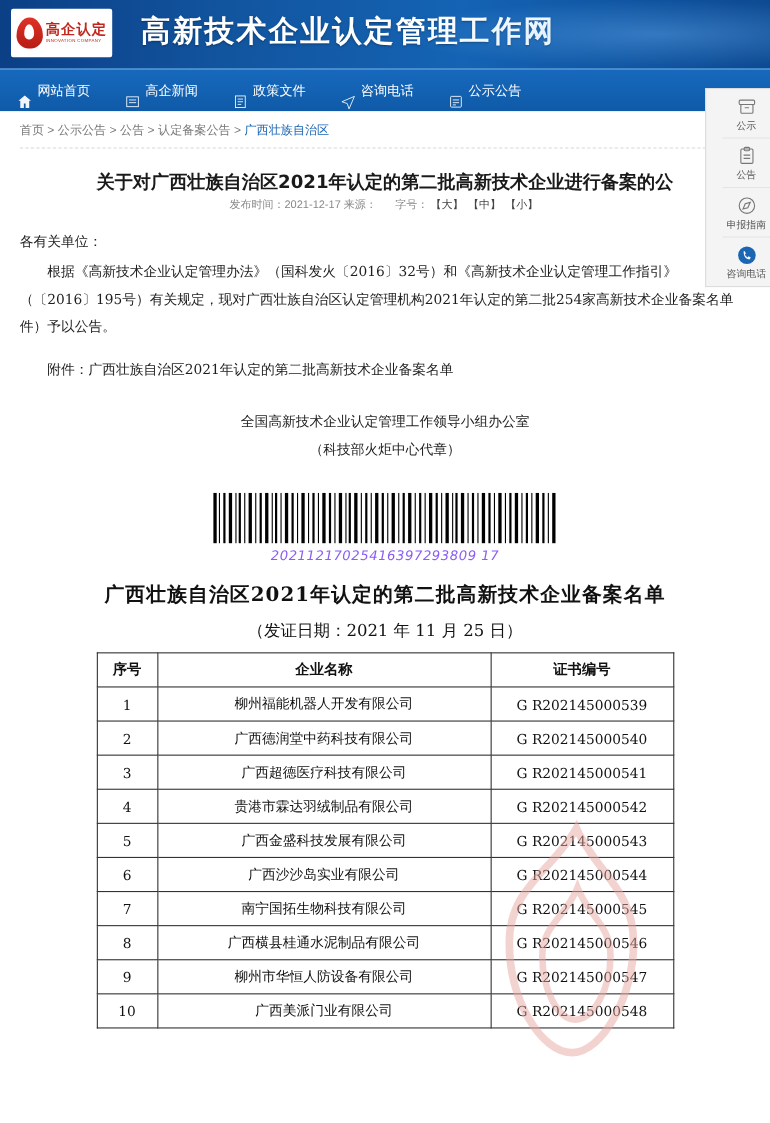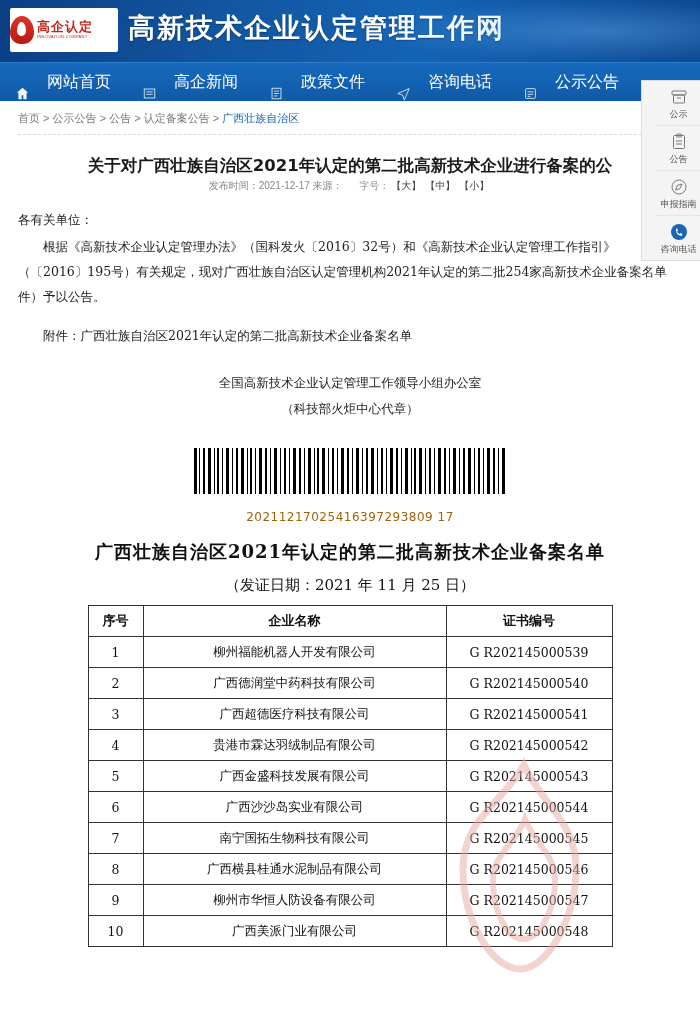--- a/index.html
+++ b/index.html
@@ -13,23 +13,23 @@
   .banner{
     position:relative;width:700px;height:62px;
     background:linear-gradient(90deg,#0b3f86 0%,#12559f 30%,#1463b4 60%,#0d4a92 100%);
     overflow:hidden;
   }
   .banner:after{
     content:"";position:absolute;right:0;top:0;width:340px;height:62px;
     background:radial-gradient(ellipse at 70% 50%, rgba(120,190,255,.35) 0%, rgba(10,60,120,0) 70%);
   }
   .logo{
-    position:absolute;left:10px;top:8px;width:108px;height:44px;
+    position:absolute;left:10px;top:8px;width:92px;height:44px;
     background:#ffffff;border-radius:2px;
-    display:flex;align-items:center;
+    display:flex;align-items:center;justify-content:center;
   }
   .logo-flame{
     width:24px;height:28px;margin-right:3px;
     background:linear-gradient(180deg,#e03127,#b71d14);
     border-radius:50% 50% 45% 45% / 60% 60% 40% 40%;
     position:relative;
   }
   .logo-flame:before{
     content:"";position:absolute;left:7px;top:6px;width:9px;height:14px;
     background:#fff;border-radius:50% 50% 45% 45% / 60% 60% 40% 40%;
@@ -44,22 +44,22 @@
     font-family:"DejaVu Sans",sans-serif;
   }
   
   .nav{
     width:700px;height:38px;
     background:linear-gradient(180deg,#1769bd,#0f5aa8);
     display:flex;align-items:center;
     border-top:1px solid #2a7ccb;
   }
   .nav-item{
-    display:flex;align-items:center;gap:18px;
-    color:#fff;font-size:16px;padding:0 16px;height:54px;
+    display:flex;align-items:center;gap:5px;
+    color:#fff;font-size:12px;padding:0 16px;height:54px;
     line-height:38px;white-space:nowrap;
   }
   .nav-ico{width:13px;height:13px;display:inline-block;opacity:.95;}
   
   .sidebar{
     position:absolute;right:0;top:80px;width:43px;
     background:#f4f4f4;border:1px solid #dcdcdc;border-right:none;
     z-index:20;
     padding-left:15px;
   }
@@ -91,22 +91,23 @@
     margin:14px 18px 0 18px;font-size:12.5px;color:#1d1d1d;line-height:25px;
     font-family:"DejaVu Serif","Liberation Serif",serif;
   }
   .doc p{margin:0 0 2px 0;}
   .indent{text-indent:2em;}
   .sign{margin-top:22px;text-align:center;font-size:12.5px;line-height:26px;}
   
   .barcode-wrap{margin-top:26px;text-align:center;}
   .barcode{height:46px;width:316px;margin:0 auto;display:block;}
   .barcode-num{
-    margin-top:16px;font-size:12px;color:#a16207;letter-spacing:.5px;
+    margin-top:4px;font-size:12px;color:#8b5cf6;letter-spacing:.5px;
     font-family:"DejaVu Sans",sans-serif;
+    font-style:italic;
   }
   
   .list-title{
     margin-top:16px;text-align:center;font-size:18px;font-weight:bold;color:#111;
     font-family:"DejaVu Serif","Liberation Serif",serif;letter-spacing:1px;
   }
   .list-sub{
     margin-top:12px;text-align:center;font-size:15px;color:#111;
     font-family:"DejaVu Serif","Liberation Serif",serif;
   }

